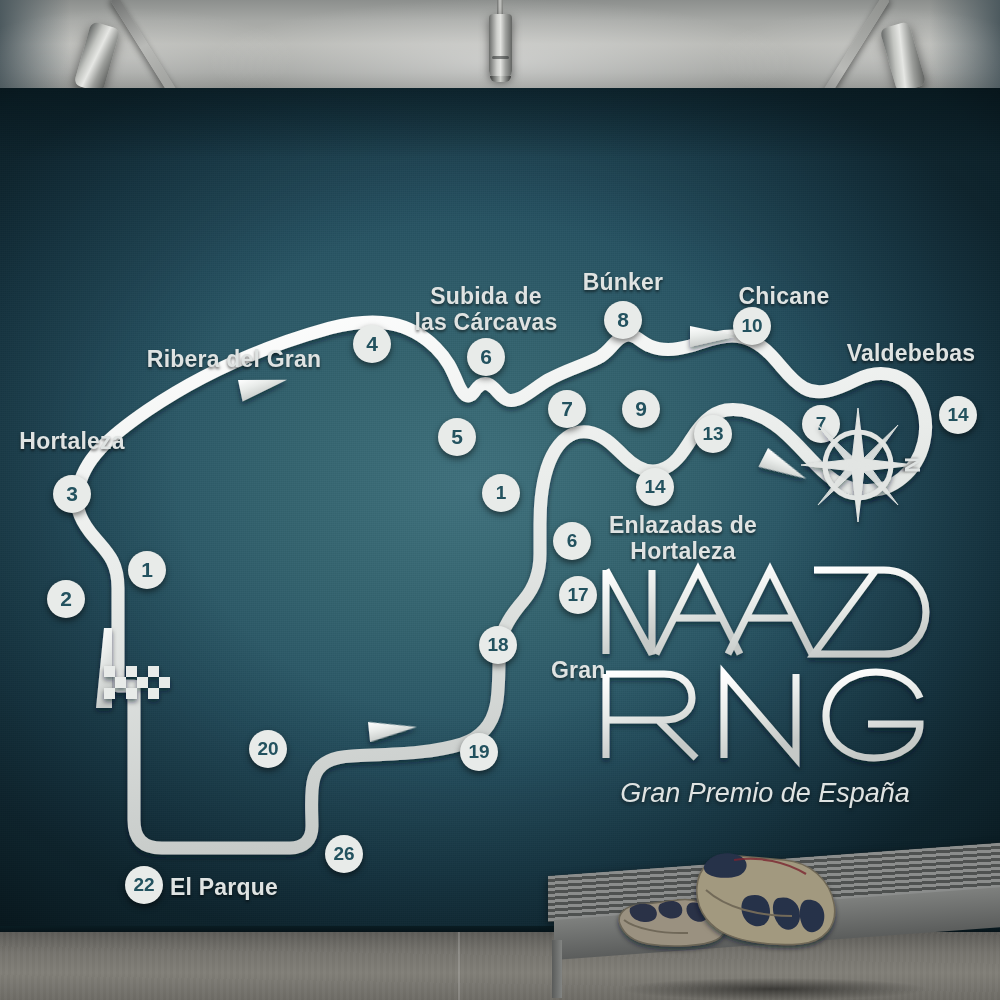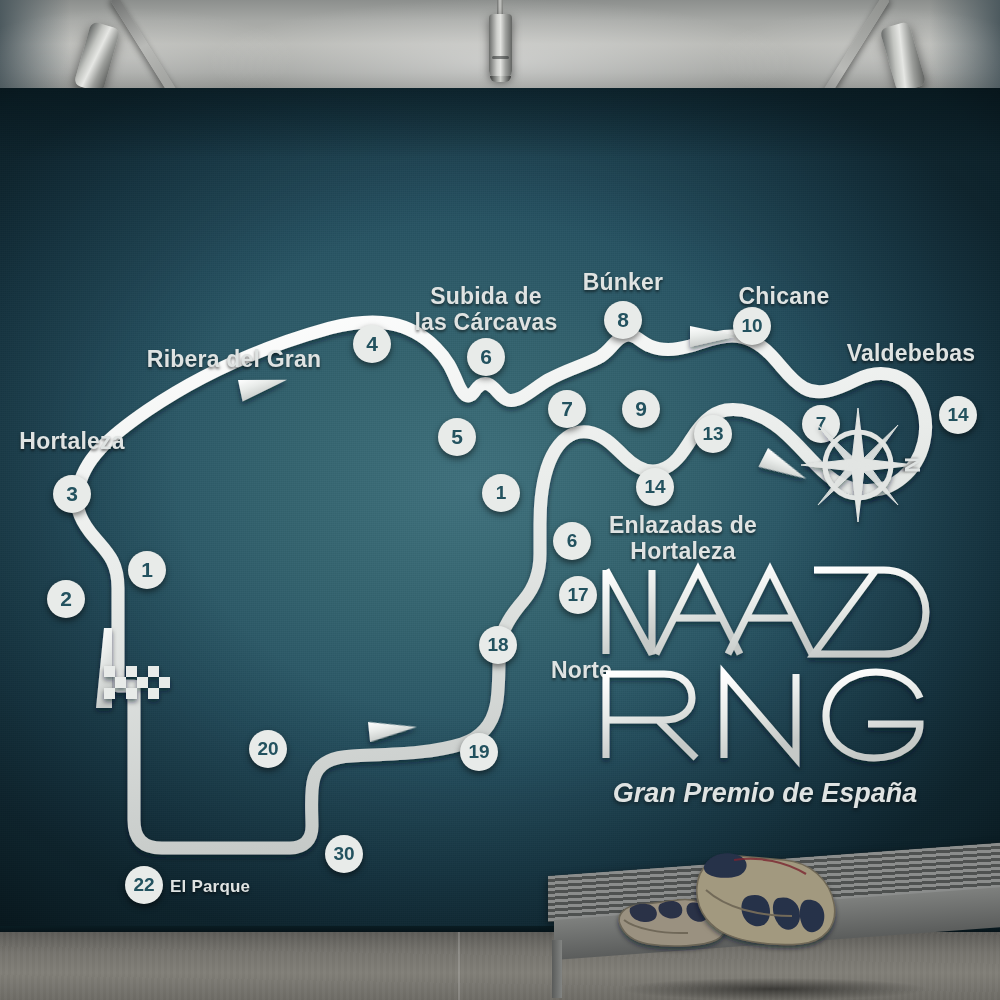--- a/index.html
+++ b/index.html
@@ -63,21 +63,21 @@
   .tlabel.ctr{text-align:center;transform:translateX(-50%);}
   .tnum{position:absolute;border-radius:50%;background:#e8ebe9;color:#23525f;
     display:flex;align-items:center;justify-content:center;font-weight:bold;
     box-shadow:0 3px 6px rgba(0,0,0,.5);transform:translate(-50%,-50%);
     font-family:"Liberation Sans", sans-serif;}
 
   
   .logo{position:absolute;left:600px;top:470px;width:330px;height:210px;}
   .logo svg{width:100%;height:100%;overflow:visible;}
   .gp{position:absolute;left:580px;top:690px;width:370px;text-align:center;
-    color:#dfe3e2;font-size:27px;font-weight:bold;font-style:italic;
+    color:#dfe3e2;font-size:27px;font-weight:normal;font-style:italic;
     text-shadow:0 2px 4px rgba(0,0,0,.55);font-family:"Liberation Sans", sans-serif;}
 
   
   .bench{position:absolute;left:548px;top:876px;width:452px;height:124px;}
   .bench-top{position:absolute;left:0;top:0;width:452px;height:46px;
     background:repeating-linear-gradient(180deg,#8b8d8c 0 3px,#4e5150 3px 6px);
     transform:skewY(-4.2deg);transform-origin:left top;box-shadow:0 3px 8px rgba(0,0,0,.5);}
   .bench-face{position:absolute;left:6px;top:44px;width:446px;height:40px;
     background:linear-gradient(180deg,#7e807e,#5b5d5c);transform:skewY(-4.2deg);transform-origin:left top;}
   .bench-leg{position:absolute;left:4px;top:64px;width:10px;height:58px;background:linear-gradient(90deg,#595b5a,#838583);}
@@ -214,21 +214,21 @@
         <div class="tnum" style="left: 821px; top: 336px; width: 38px; height: 38px; font-size: 19px;">7</div>
         <div class="tnum" style="left: 958px; top: 327px; width: 38px; height: 38px; font-size: 19px;">14</div>
         <div class="tnum" style="left: 713px; top: 346px; width: 38px; height: 38px; font-size: 19px;">13</div>
         <div class="tnum" style="left: 655px; top: 399px; width: 38px; height: 38px; font-size: 19px;">14</div>
         <div class="tnum" style="left: 501px; top: 405px; width: 38px; height: 38px; font-size: 19px;">1</div>
         <div class="tnum" style="left: 572px; top: 453px; width: 38px; height: 38px; font-size: 19px;">6</div>
         <div class="tnum" style="left: 578px; top: 507px; width: 38px; height: 38px; font-size: 19px;">17</div>
         <div class="tnum" style="left: 498px; top: 557px; width: 38px; height: 38px; font-size: 19px;">18</div>
         <div class="tnum" style="left: 479px; top: 664px; width: 38px; height: 38px; font-size: 19px;">19</div>
         <div class="tnum" style="left: 268px; top: 661px; width: 38px; height: 38px; font-size: 19px;">20</div>
-        <div class="tnum" style="left: 344px; top: 766px; width: 38px; height: 38px; font-size: 19px;">30</div>
+        <div class="tnum" style="left: 344px; top: 766px; width: 38px; height: 38px; font-size: 19px;">26</div>
         <div class="tnum" style="left: 144px; top: 797px; width: 38px; height: 38px; font-size: 19px;">22</div>
       </div>
     <div id="label-layer">
         <div class="tlabel ctr" style="left: 72px; top: 340px; font-size: 23px; line-height: 26px;">
           <div>Hortaleza</div>
         </div>
         <div class="tlabel ctr" style="left: 234px; top: 258px; font-size: 23px; line-height: 26px;">
           <div>Ribera del Gran</div>
         </div>
         <div class="tlabel ctr" style="left: 486px; top: 195px; font-size: 23px; line-height: 26px;">
@@ -242,23 +242,23 @@
           <div>Chicane</div>
         </div>
         <div class="tlabel ctr" style="left: 911px; top: 252px; font-size: 23px; line-height: 26px;">
           <div>Valdebebas</div>
         </div>
         <div class="tlabel ctr" style="left: 683px; top: 424px; font-size: 23px; line-height: 26px;">
           <div>Enlazadas de</div>
           <div>Hortaleza</div>
         </div>
         <div class="tlabel" style="left: 551px; top: 569px; font-size: 23px; line-height: 26px;">
-          <div>Norte</div>
-        </div>
-        <div class="tlabel" style="left: 170px; top: 786px; font-size: 17px; line-height: 26px;">
+          <div>Gran</div>
+        </div>
+        <div class="tlabel" style="left: 170px; top: 786px; font-size: 23px; line-height: 26px;">
           <div>El Parque</div>
         </div>
       </div>
 
     <div style="position:absolute;left:800px;top:318px;width:128px;height:118px;">
       <svg viewBox="0 0 128 118" style="width:100%;height:100%;overflow:visible">
         <g filter="url(#drop)" fill="#e2e5e3" stroke="#e2e5e3">
           <circle cx="58" cy="59" r="33" fill="none" stroke-width="5"></circle>
           <polygon points="58,2 64,55 58,62 52,55"></polygon>
           <polygon points="58,116 64,63 58,56 52,63"></polygon>

